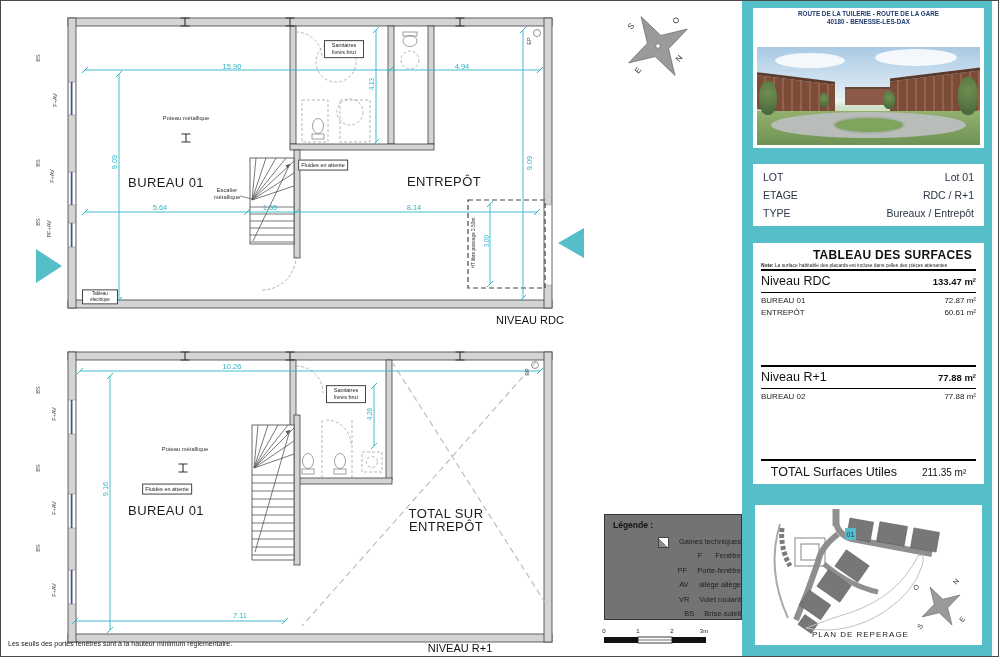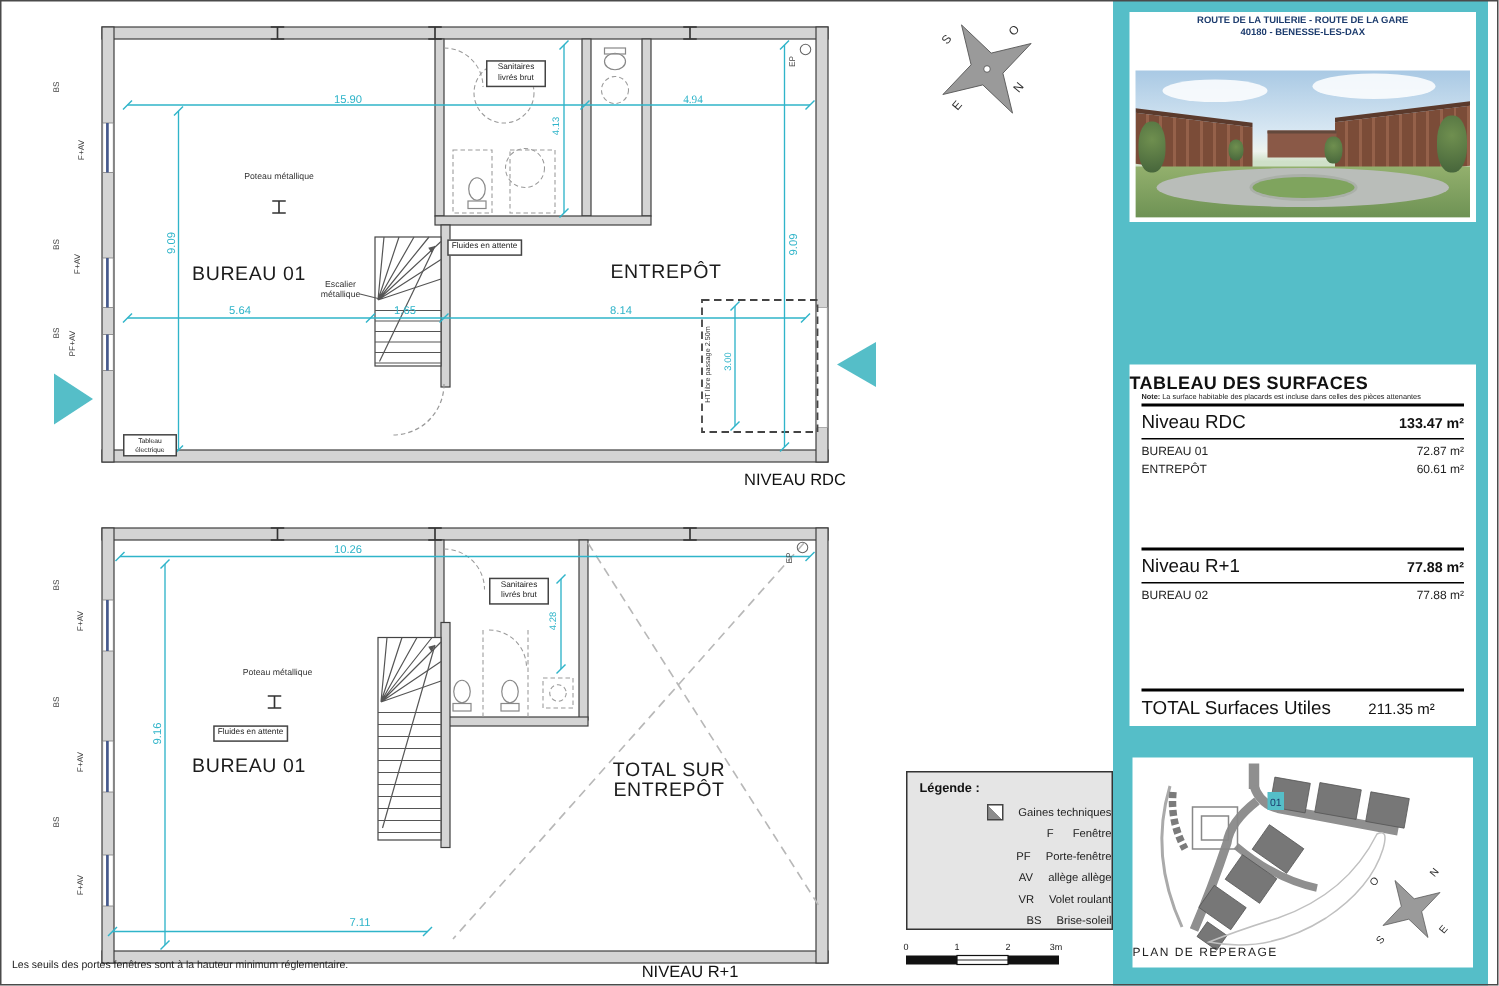--- a/index.html
+++ b/index.html
@@ -14,21 +14,21 @@
   .room{font-size:13px;color:#1c1c1c;letter-spacing:.4px;}
   .cap{font-size:11px;color:#111;}
   .tag{font-size:5.8px;color:#333;}
   .dim{color:#2fb4c9;font-size:7.5px;}
   .dims{font-size:6.3px;}
   .box{border:0.5px solid #444;background:#fff;padding:1px 2px;font-size:5.5px;
        text-align:center;line-height:1.25;white-space:normal;color:#222;}
   .win{font-size:5.5px;color:#444;}
 
   
-  .legend{position:absolute;left:604px;top:514px;width:136px;height:104px;background:#e5e5e5;
+  .legend{position:absolute;left:604px;top:514px;width:136px;height:104px;background:#737373;
           border:1px solid #333;z-index:6;}
   .lg-title{font-size:8.5px;font-weight:bold;color:#111;padding:5px 0 4px 8px;}
   .lg-row{display:flex;align-items:center;height:14.5px;justify-content:flex-end;}
   .lg-ic{width:30px;text-align:center;}
   .lg-ab{width:30px;text-align:center;font-size:7.5px;color:#222;}
   .lg-lb{font-size:7.5px;color:#222;}
   .gaines{display:inline-block;width:9px;height:9px;border:1px solid #444;vertical-align:middle;
           background:linear-gradient(to top right,#8c8c8c 48%,#ffffff 50%);}
 
   
@@ -56,36 +56,36 @@
   .t1{left:2px;top:34px;width:18px;height:34px;}
   .t2{right:2px;top:30px;width:20px;height:38px;}
   .t3{left:126px;top:44px;width:12px;height:18px;}
   .t4{left:62px;top:46px;width:10px;height:14px;}
 
   .lotbox{left:11px;top:164px;width:231px;height:62px;display:flex;flex-direction:column;
           justify-content:space-around;padding:4px 10px;box-sizing:border-box;}
   .lrow{display:flex;justify-content:space-between;font-size:10.5px;color:#2a3545;}
 
   .surfbox{left:11px;top:243px;width:231px;height:241px;}
-  .s-title{position:absolute;top:5px;left:0;right:12px;text-align:left;font-weight:bold;
+  .s-title{position:absolute;top:5px;left:0;right:12px;text-align:right;font-weight:bold;
            font-size:12px;color:#111;letter-spacing:.3px;}
   .s-note{position:absolute;top:20px;left:8px;right:8px;font-size:4.9px;color:#222;}
   .sec{position:absolute;left:8px;right:8px;border-top:2px solid #000;border-bottom:1px solid #000;
        display:flex;justify-content:space-between;align-items:baseline;padding:3px 0 4px;}
   .sec-nm{font-size:12.5px;color:#111;}
   .sec-tt{font-size:9.5px;font-weight:bold;color:#111;}
   .rows{position:absolute;left:8px;right:8px;}
   .srow{display:flex;justify-content:space-between;font-size:8px;color:#222;line-height:1.5;}
   .total{position:absolute;left:8px;right:8px;border-top:2px solid #000;display:flex;
-         justify-content:flex-start;align-items:baseline;padding-top:4px;gap:25px;}
+         justify-content:center;align-items:baseline;padding-top:4px;gap:25px;}
   .total-nm{font-size:12.5px;color:#111;}
   .total-tt{font-size:10px;font-weight:normal;color:#111;}
 
   .repbox{left:13px;top:505px;width:227px;height:140px;}
-  .rep-cap{position:absolute;bottom:6px;left:0;right:16px;text-align:left;font-size:8px;
+  .rep-cap{position:absolute;bottom:6px;left:0;right:16px;text-align:center;font-size:8px;
            letter-spacing:1px;color:#222;}
 
   .footer-note{position:absolute;left:8px;top:640px;font-size:7px;color:#222;z-index:6;}
 </style>
 </head>
 <body>
 
 <div class="sheet-border"></div>
 
 <svg width="745" height="657" viewBox="0 0 745 657" style="position:absolute;left:0;top:0;">
@@ -263,21 +263,21 @@
 
 <div class="lbl room" style="left:166px;top:182px;">BUREAU 01</div>
 <div class="lbl room" style="left:444px;top:181px;">ENTREPÔT</div>
 <div class="lbl tag" style="left:186px;top:118px;">Poteau métallique</div>
 <div class="lbl tag" style="left:227px;top:194px;width:32px;white-space:normal;text-align:center;line-height:1.2;">Escalier métallique</div>
 <div class="lbl box" style="left:323px;top:165px;">Fluides en attente</div>
 <div class="lbl box" style="left:344px;top:49px;width:34px;">Sanitaires livrés brut</div>
 <div class="lbl box" style="left:100px;top:297px;width:30px;font-size:4.5px;">Tableau électrique</div>
 <div class="lbl cap" style="left:530px;top:320px;">NIVEAU RDC</div>
 <div class="lbl dim" style="left:232px;top:66px;">15.90</div>
-<div class="lbl dim" style="left:462px;top:66px;font-family:Liberation Serif, serif;">4.94</div>
+<div class="lbl dim" style="left:462px;top:66px;">4.94</div>
 <div class="lbl dim r90" style="left:114px;top:162px;">9.09</div>
 <div class="lbl dim r90" style="left:529px;top:163px;">9.09</div>
 <div class="lbl dim" style="left:160px;top:207px;">5.64</div>
 <div class="lbl dim" style="left:270px;top:207px;">1.65</div>
 <div class="lbl dim" style="left:414px;top:207px;">8.14</div>
 <div class="lbl dim dims r90" style="left:371px;top:84px;">4.13</div>
 <div class="lbl dim dims r90" style="left:486px;top:241px;">3.00</div>
 <div class="lbl tag r90" style="left:473px;top:243px;font-size:4.8px;">HT libre passage 2.50m</div>
 <div class="lbl win r90" style="left:38px;top:58px;">BS</div>
 <div class="lbl win r90" style="left:38px;top:163px;">BS</div>
@@ -350,20 +350,34 @@
       <div class="grass"></div>
       <div class="road"></div>
       <div class="island"></div>
       <div class="tree t1"></div>
       <div class="tree t2"></div>
       <div class="tree t3"></div>
       <div class="tree t4"></div>
     </div>
   </div>
 
+  <div class="wbox lotbox">
+    <div class="lrow">
+      <span>LOT</span>
+      <span>Lot 01</span>
+    </div>
+    <div class="lrow">
+      <span>ETAGE</span>
+      <span>RDC / R+1</span>
+    </div>
+    <div class="lrow">
+      <span>TYPE</span>
+      <span>Bureaux / Entrepôt</span>
+    </div>
+  </div>
 
   <div class="wbox surfbox">
     <div class="s-title">TABLEAU DES SURFACES</div>
     <div class="s-note"><b>Note:</b><span> La surface habitable des placards est incluse dans celles des pièces attenantes</span></div>
     <div class="sec" style="top:26px;">
       <span class="sec-nm">Niveau RDC</span>
       <span class="sec-tt">133.47 m²</span>
     </div>
     <div class="rows" style="top:52px;">
       <div class="srow">

